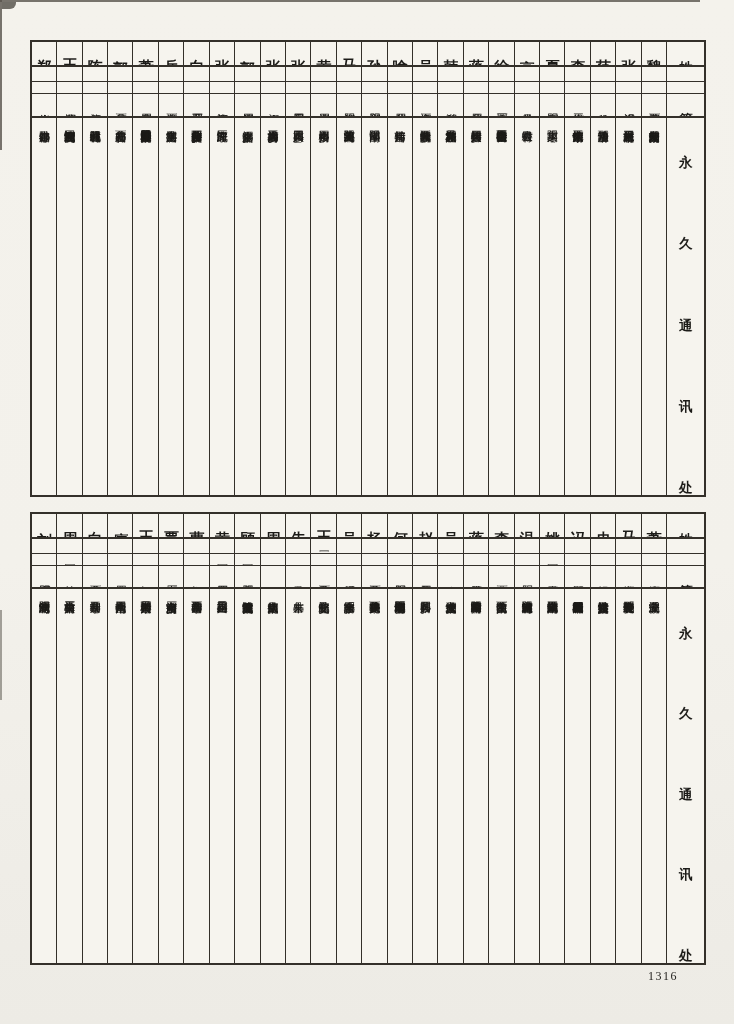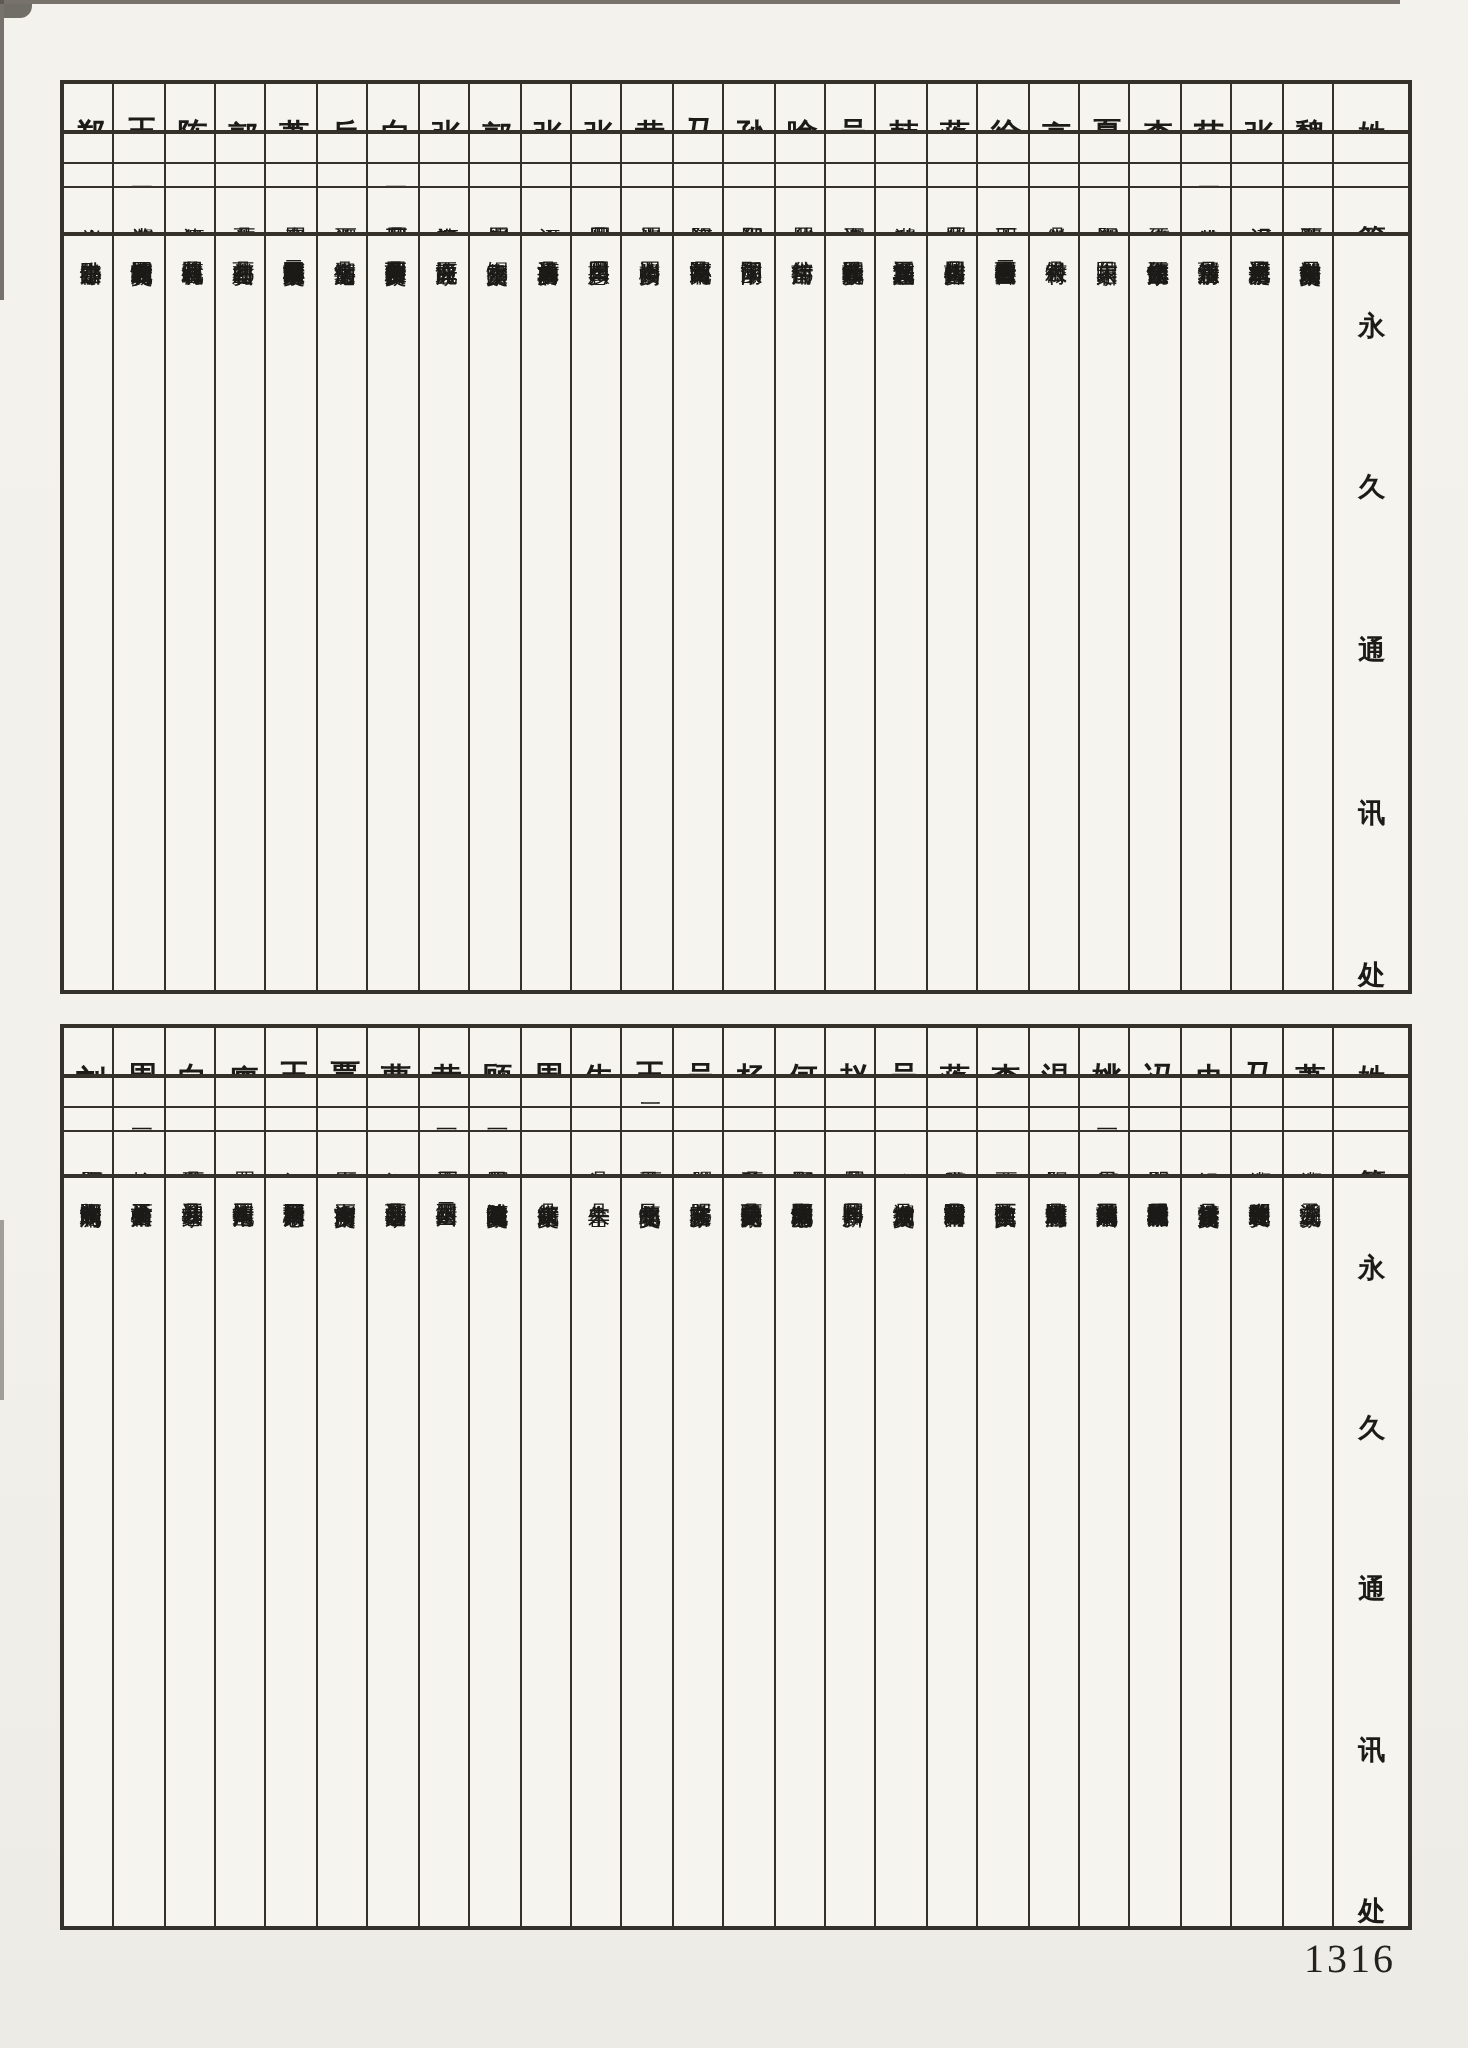--- a/index.html
+++ b/index.html
@@ -70,22 +70,22 @@
   .header-col .hdr-pair .vtext {
     text-align: justify; text-align-last: justify;
     padding: 7px 0; height: calc(100% - 14px);
   }
   .header-col .addr-cell .vtext {
     text-align: justify; text-align-last: justify;
     padding: 26px 0; height: calc(100% - 52px);
   }
 
   .page-number {
-    position: absolute; top: 969px; right: 36px;
-    font-size: 20px; letter-spacing: 1.5px; color: #24221f; text-align: right;
+    position: absolute; top: 969px; right: 56px;
+    font-size: 12px; letter-spacing: 1.5px; color: #24221f; text-align: right;
   }
 </style>
 </head>
 <body>
 
 <div class="page">
   <div class="scan-top"></div>
   <div class="scan-left"></div>
   <div class="scan-left2"></div>
   <div class="scan-corner"></div>

